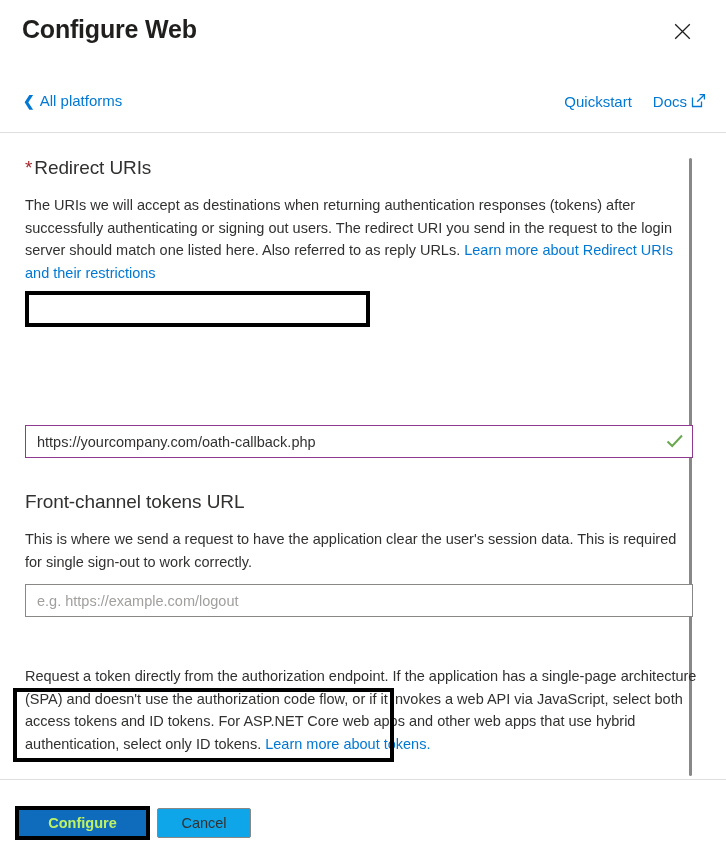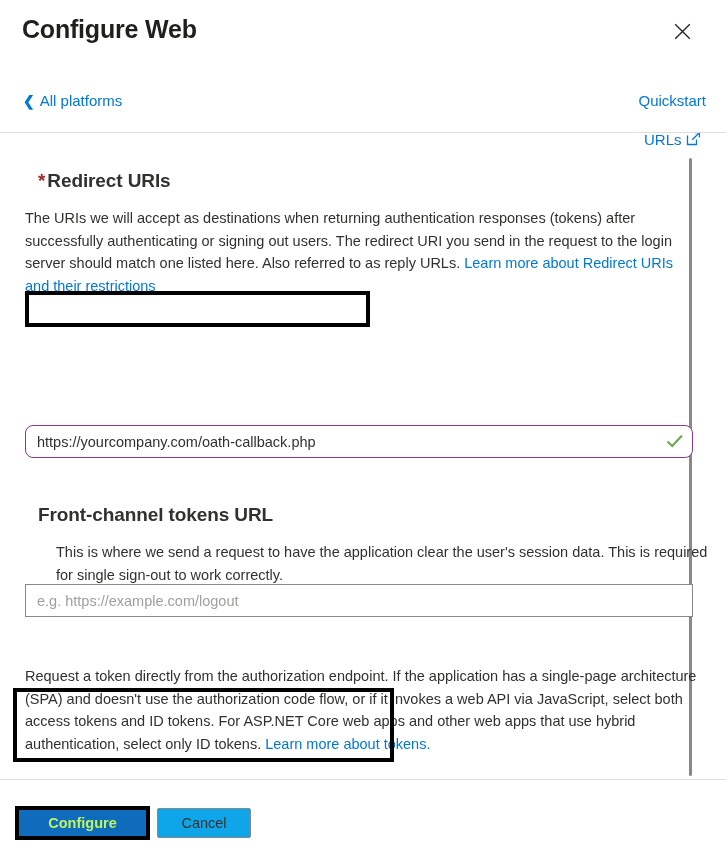--- a/index.html
+++ b/index.html
@@ -67,21 +67,20 @@
     font-weight: bold;
     line-height: 1;
     position: relative;
     top: 0px;
   }
   .cmd-right {
     position: absolute;
     right: 20px; top: 0px;
     display: flex; align-items: center;
     gap: 21px;
-    flex-direction: column;
   }
   .cmd-link {
     color: #0078d4;
     font-size: 15px;
     cursor: pointer;
     display: flex; align-items: center;
     gap: 4px;
     white-space: nowrap;
   }
   .ext-icon { display: block; margin-top: 1px; }
@@ -112,22 +111,22 @@
   .content {
     position: absolute;
     left: 0; top: 0;
     width: 690px;
   }
 
   
   .section-head {
     font-size: 19px;
     color: #323130;
-    margin: 13px;
-    font-weight: bold;
+    margin: 0;
+    font-weight: normal;
     letter-spacing: -0.1px;
   }
   .req-star { color: #a4262c; font-size: 19px; margin-right: 2px; }
 
   .desc {
     font-size: 14.5px;
     color: #323130;
     line-height: 22.5px;
     margin: 0;
   }
@@ -144,32 +143,32 @@
   }
   .txt-input {
     width: 100%; height: 33px;
     border: 1px solid #8e3a8e;
     background: #ffffff;
     font-family: "Liberation Sans", sans-serif;
     font-size: 14.5px;
     color: #323130;
     padding: 0 34px 0 11px;
     outline: none;
-    border-radius: 8px;
+    border-radius: 0;
   }
   .txt-input::placeholder { color: #a19f9d; }
   .valid-check {
     position: absolute;
     right: 9px; top: 8px;
     pointer-events: none;
   }
 
   
   .sec-logout { position: absolute; left: 25px; top: 358px; width: 668px; }
-  .sec-logout .desc { margin-top: 15px; width: 660px; margin-left: 31px; }
+  .sec-logout .desc { margin-top: 15px; width: 660px; }
 
   .logout-field {
     position: absolute;
     left: 25px; top: 451px;
     width: 668px; height: 33px;
   }
   .plain-input {
     width: 100%; height: 33px;
     border: 1px solid #8a8886;
     background: #ffffff;
@@ -259,21 +258,21 @@
     <div class="back-link">
       <span class="back-chevron">❮</span>
       <span>All platforms</span>
     </div>
 
     <div class="cmd-right">
       <div class="cmd-link">
         <span>Quickstart</span>
       </div>
       <div class="cmd-link">
-        <span>URLs</span>
+        <span>Docs</span>
         <span class="ext-icon">
           <svg width="15" height="15" viewBox="0 0 15 15">
             <path d="M1.5 4.5 L1.5 13.5 L10.5 13.5 L10.5 8.5" stroke="#0078d4" stroke-width="1.3" fill="none"></path>
             <path d="M6.2 8.8 L13.3 1.7" stroke="#0078d4" stroke-width="1.3" fill="none"></path>
             <path d="M8.6 1.7 L13.4 1.7 L13.4 6.5" stroke="#0078d4" stroke-width="1.3" fill="none"></path>
           </svg>
         </span>
       </div>
     </div>
   </div>

